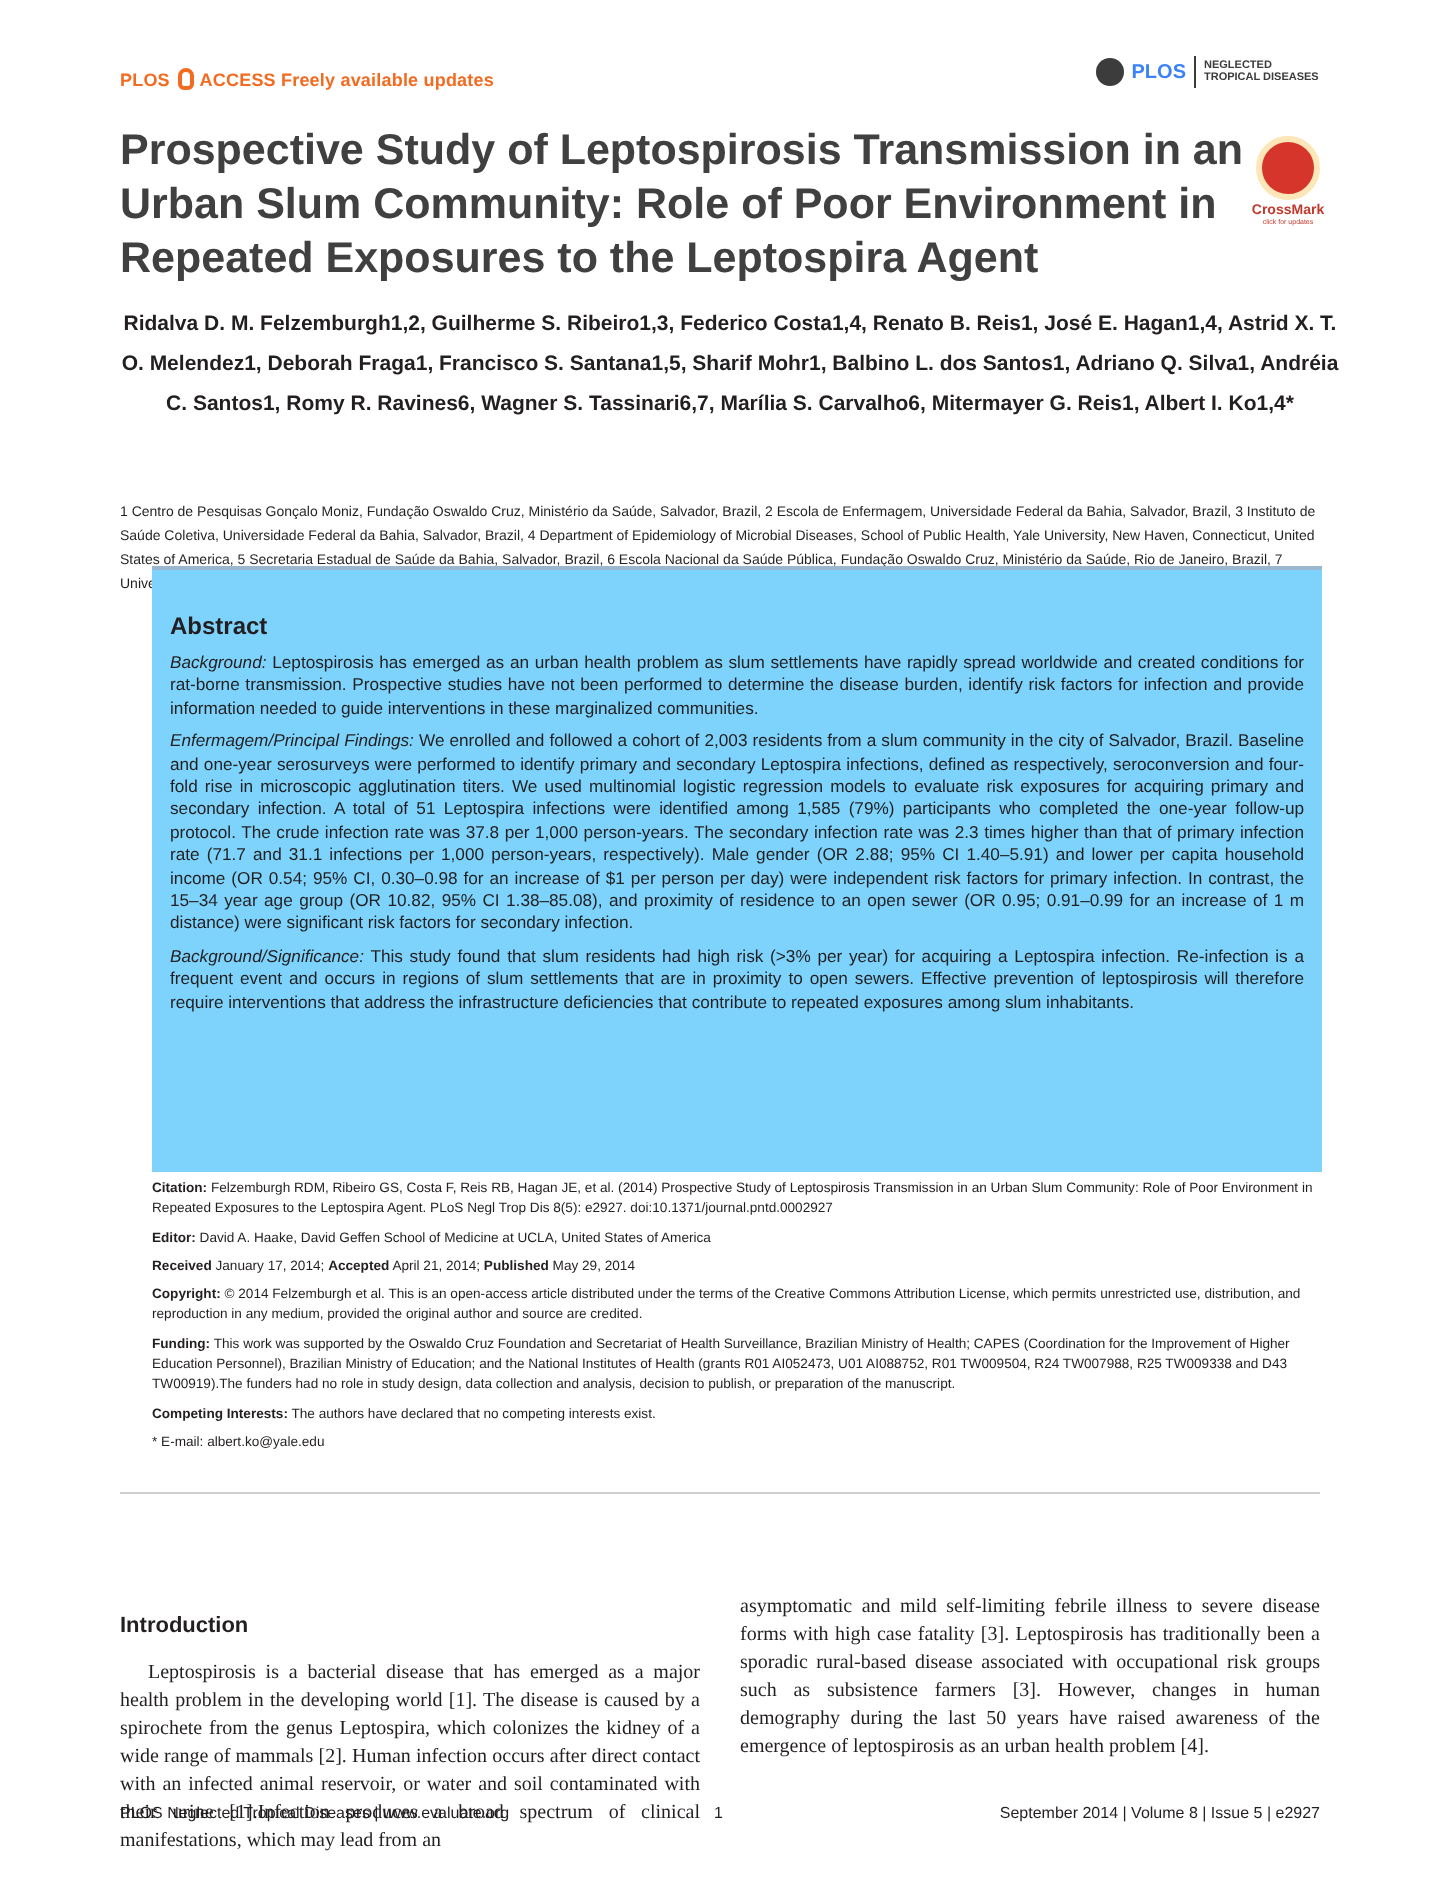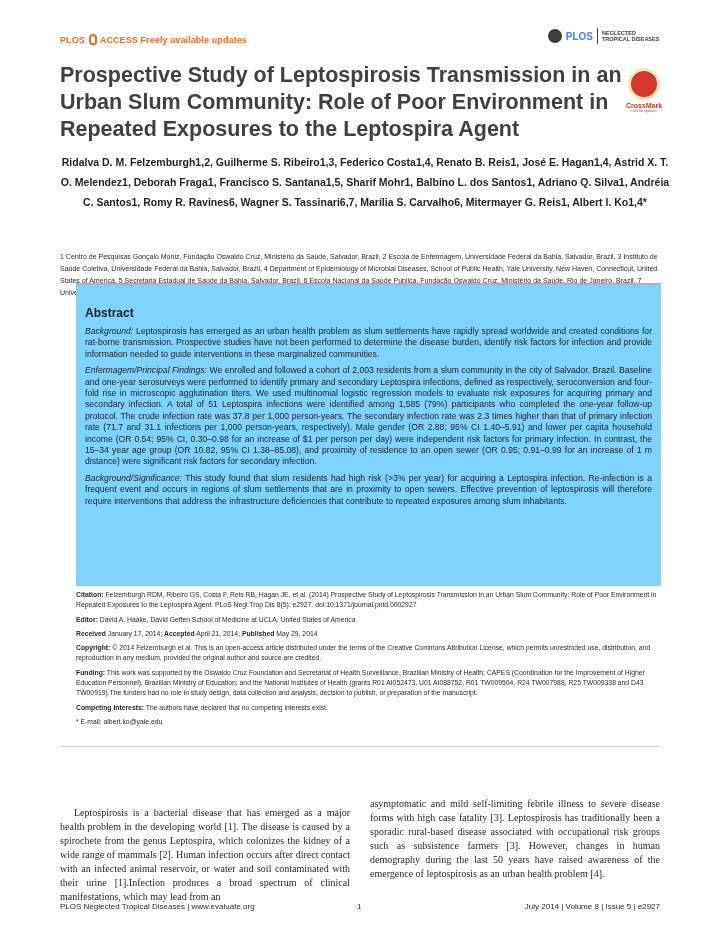--- a/index.html
+++ b/index.html
@@ -96,24 +96,25 @@
   <div class="row"><b>Received</b> <span>January 17, 2014;</span> <b>Accepted</b> <span>April 21, 2014;</span> <b>Published</b> <span>May 29, 2014</span></div>
   <div class="row"><b>Copyright:</b> <span>© 2014 Felzemburgh et al. This is an open-access article distributed under the terms of the Creative Commons Attribution License, which permits unrestricted use, distribution, and reproduction in any medium, provided the original author and source are credited.</span></div>
   <div class="row"><b>Funding:</b> <span>This work was supported by the Oswaldo Cruz Foundation and Secretariat of Health Surveillance, Brazilian Ministry of Health; CAPES (Coordination for the Improvement of Higher Education Personnel), Brazilian Ministry of Education; and the National Institutes of Health (grants R01 AI052473, U01 AI088752, R01 TW009504, R24 TW007988, R25 TW009338 and D43 TW00919).The funders had no role in study design, data collection and analysis, decision to publish, or preparation of the manuscript.</span></div>
   <div class="row"><b>Competing Interests:</b> <span>The authors have declared that no competing interests exist.</span></div>
   <div class="row">* E-mail: albert.ko@yale.edu</div>
 </div>
 
 <div class="rule"></div>
 
 <div class="col col-left">
+  <div class="intro-h">Introduction</div>
   <p class="indent">Leptospirosis is a bacterial disease that has emerged as a major health problem in the developing world [1]. The disease is caused by a spirochete from the genus Leptospira, which colonizes the kidney of a wide range of mammals [2]. Human infection occurs after direct contact with an infected animal reservoir, or water and soil contaminated with their urine [1].Infection produces a broad spectrum of clinical manifestations, which may lead from an</p>
 </div>
 
 <div class="col col-right">
   <p>asymptomatic and mild self-limiting febrile illness to severe disease forms with high case fatality [3]. Leptospirosis has traditionally been a sporadic rural-based disease associated with occupational risk groups such as subsistence farmers [3]. However, changes in human demography during the last 50 years have raised awareness of the emergence of leptospirosis as an urban health problem [4].</p>
 </div>
 
 <div class="footer">
   <span class="f-left">PLOS Neglected Tropical Diseases | www.evaluate.org</span>
   <span class="f-mid">1</span>
-  <span class="f-right">July 2014 | Volume 8 | Issue 5 | e2927</span>
+  <span class="f-right">September 2014 | Volume 8 | Issue 5 | e2927</span>
 </div>
 
 </body></html>

